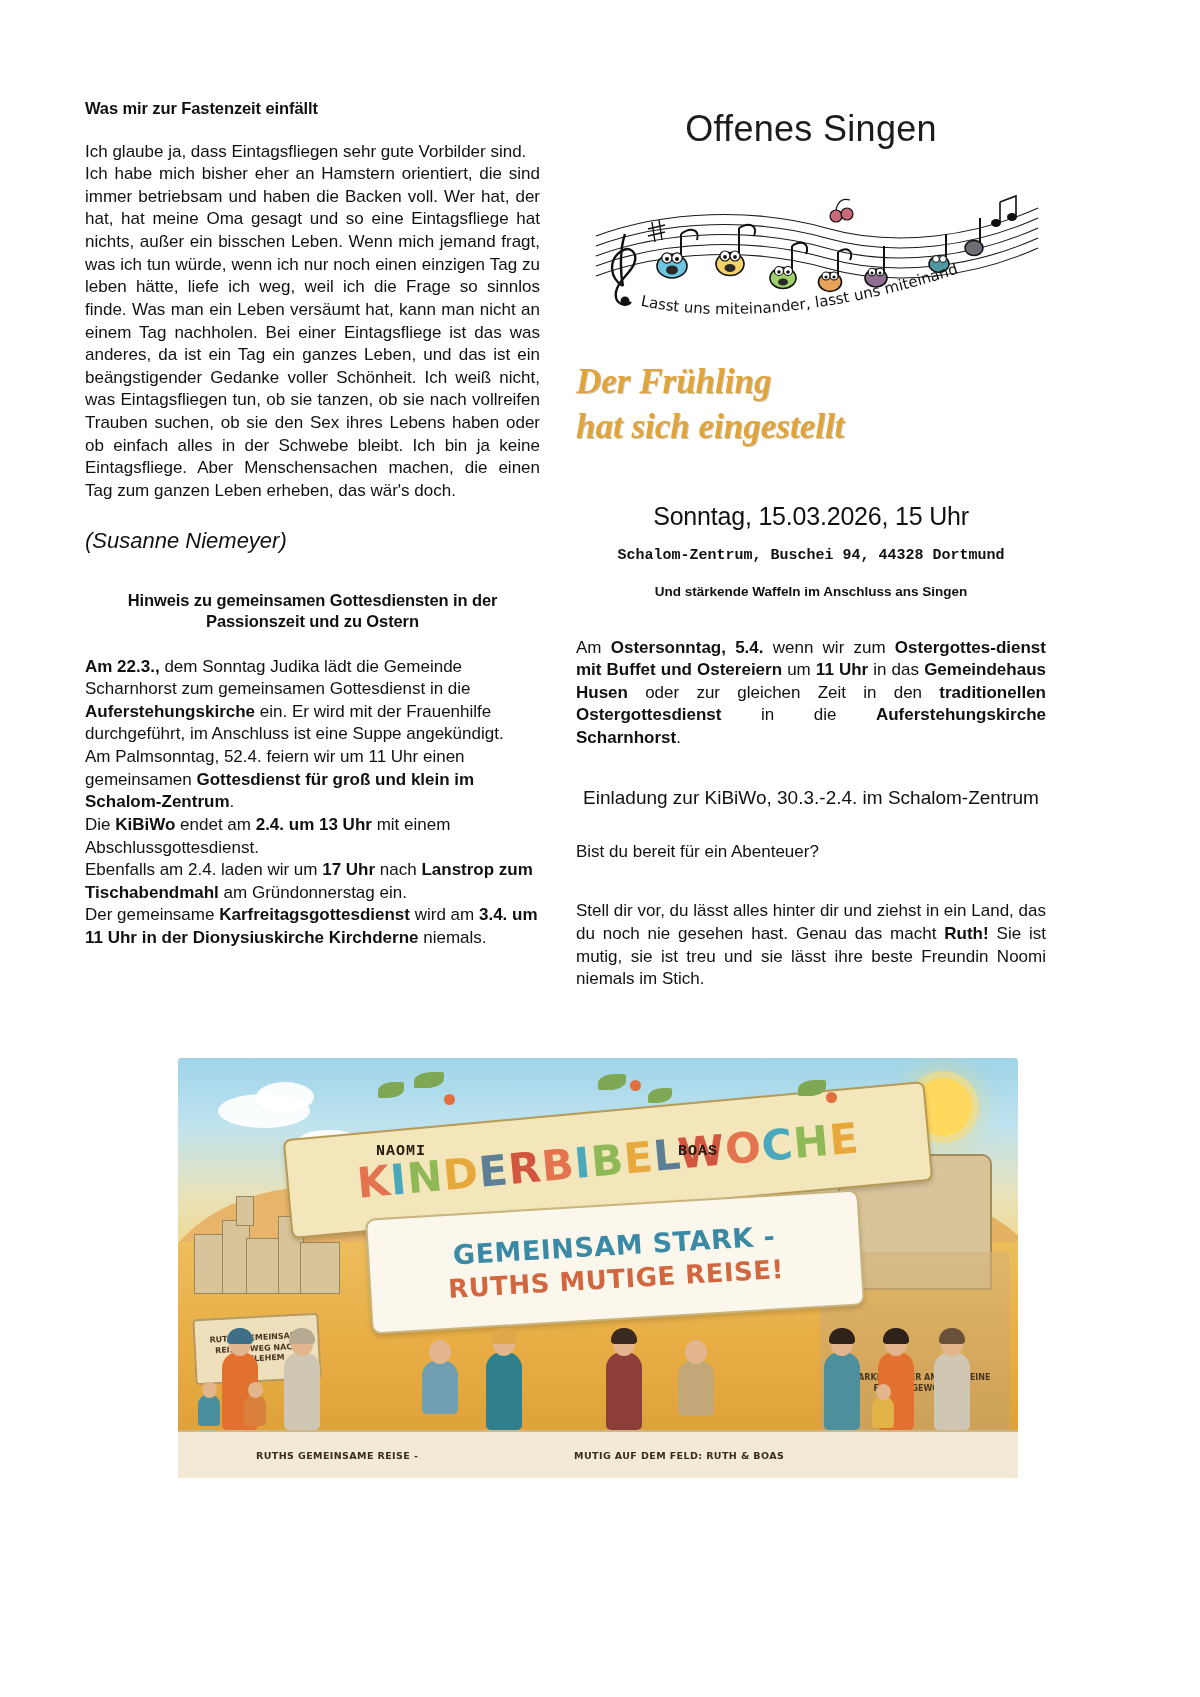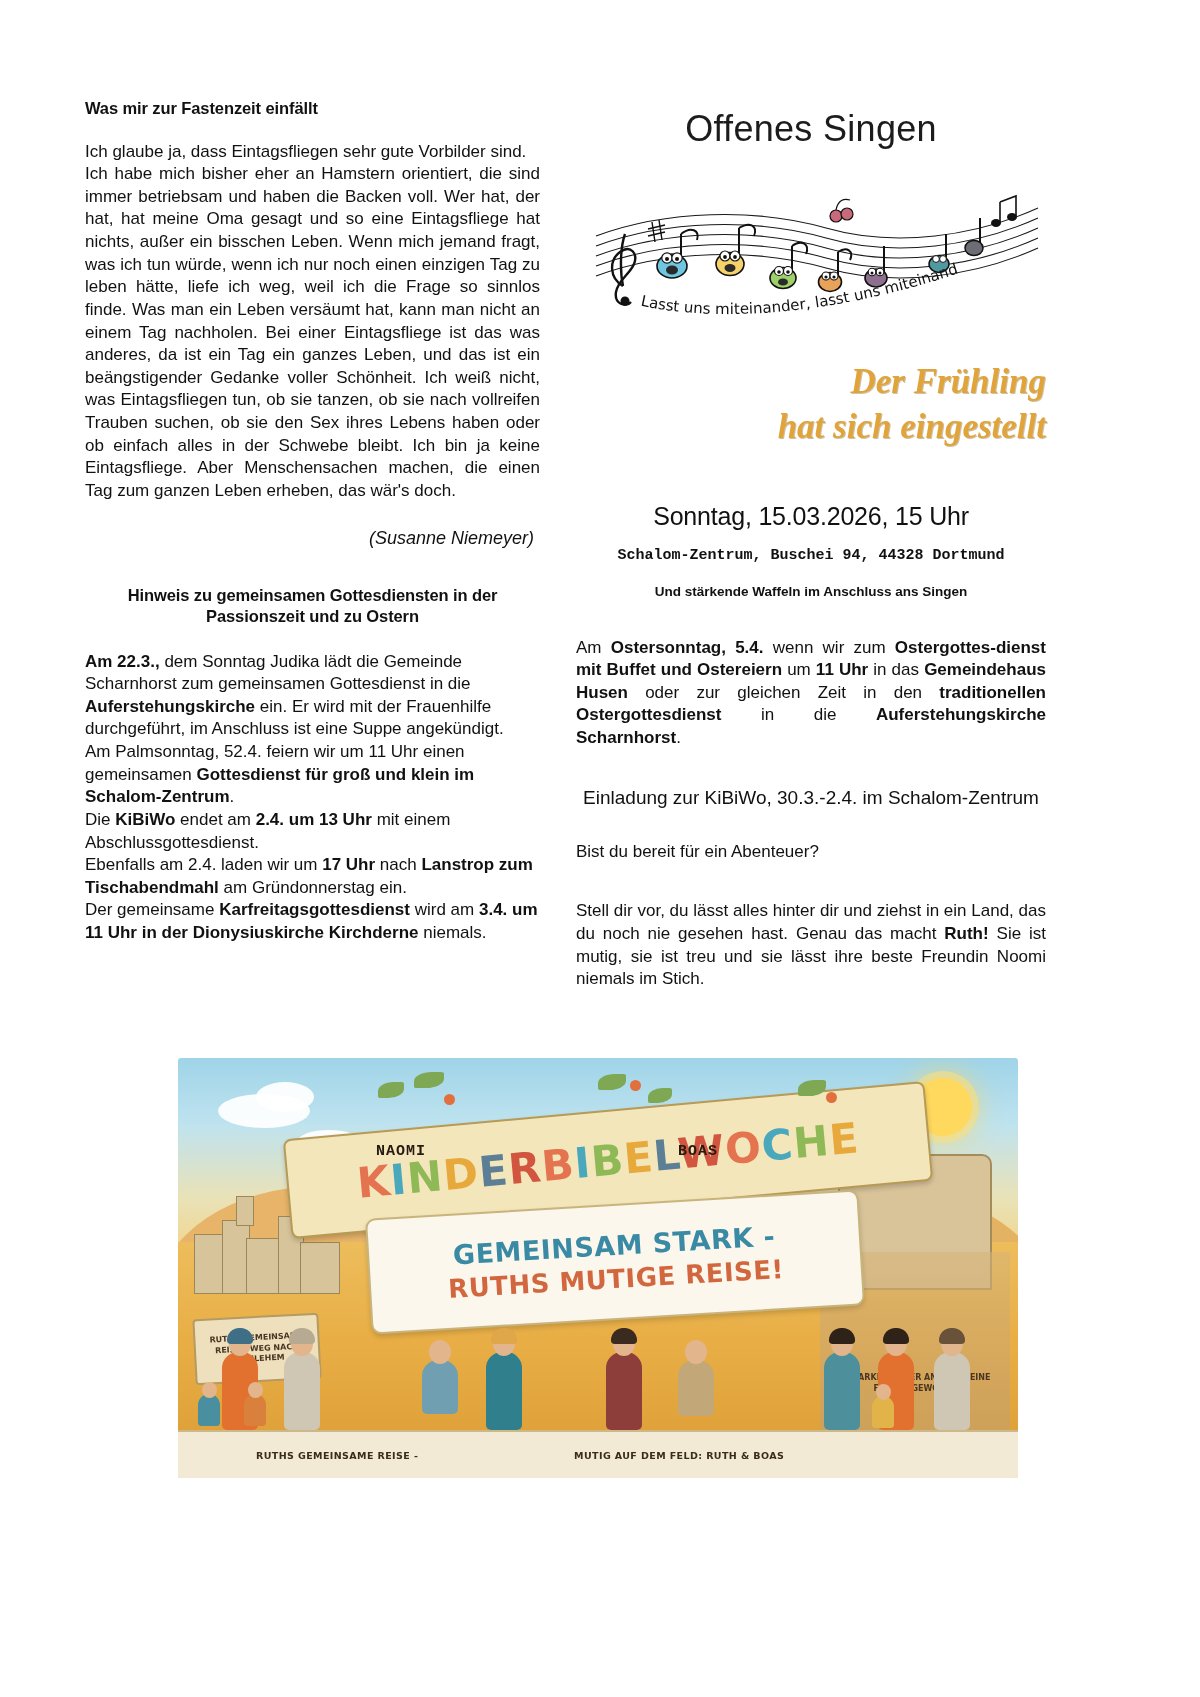--- a/index.html
+++ b/index.html
@@ -46,23 +46,23 @@
   p.body {
     font-size: 17px;
     line-height: 1.33;
     margin: 0;
     text-align: justify;
     text-justify: inter-word;
     hyphens: none;
   }
   p.body.noj { text-align: left; }
   .attrib {
-    font-size: 18px;
+    font-size: 22px;
     font-style: italic;
-    text-align: right;
+    text-align: left;
     margin: 26px 0 36px 0;
     padding-right: 6px;
   }
   b { font-weight: bold; }
 
   
   .singen-title {
     text-align: center;
     font-size: 36px;
     font-weight: normal;
@@ -70,21 +70,21 @@
     margin: 10px 0 0 0;
     color: #1c1c1c;
   }
   .notes-art {
     width: 100%;
     height: 150px;
     margin: 24px 0 6px 0;
     display: block;
   }
   .fruehling {
-    text-align: right;
+    text-align: left;
     font-family: "Liberation Serif", serif;
     font-style: italic;
     font-weight: bold;
     font-size: 35px;
     line-height: 1.28;
     color: #e0a43a;
     text-shadow: 1px 1px 0 rgba(120,80,10,0.35);
     margin: 36px 0 0 0;
   }
   .event-date {

